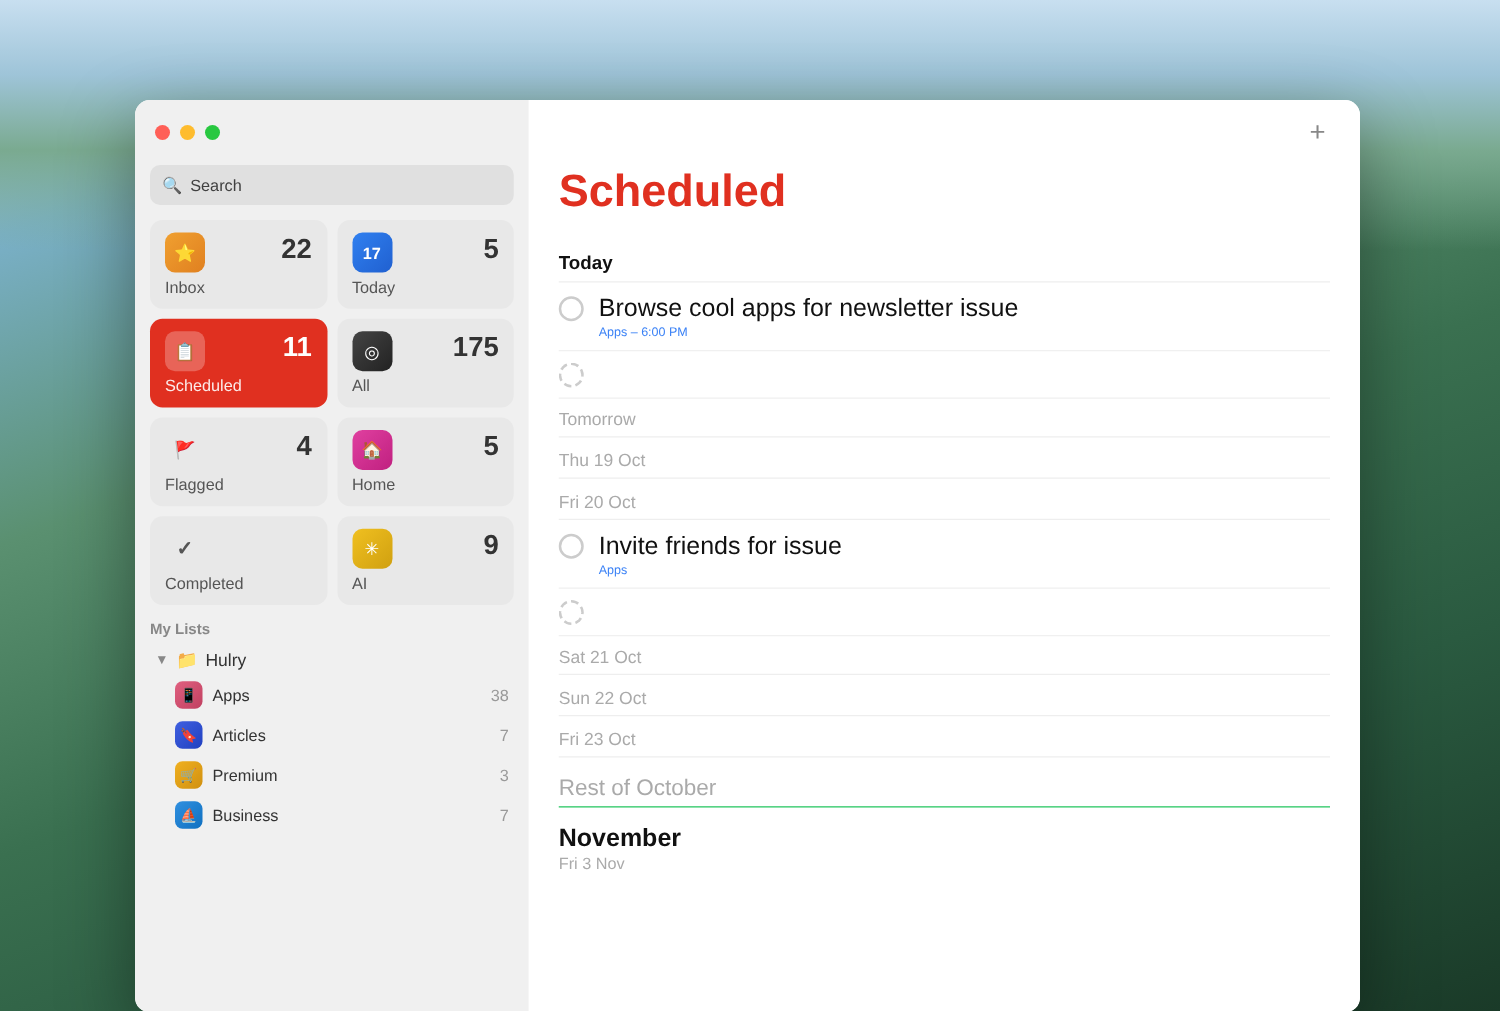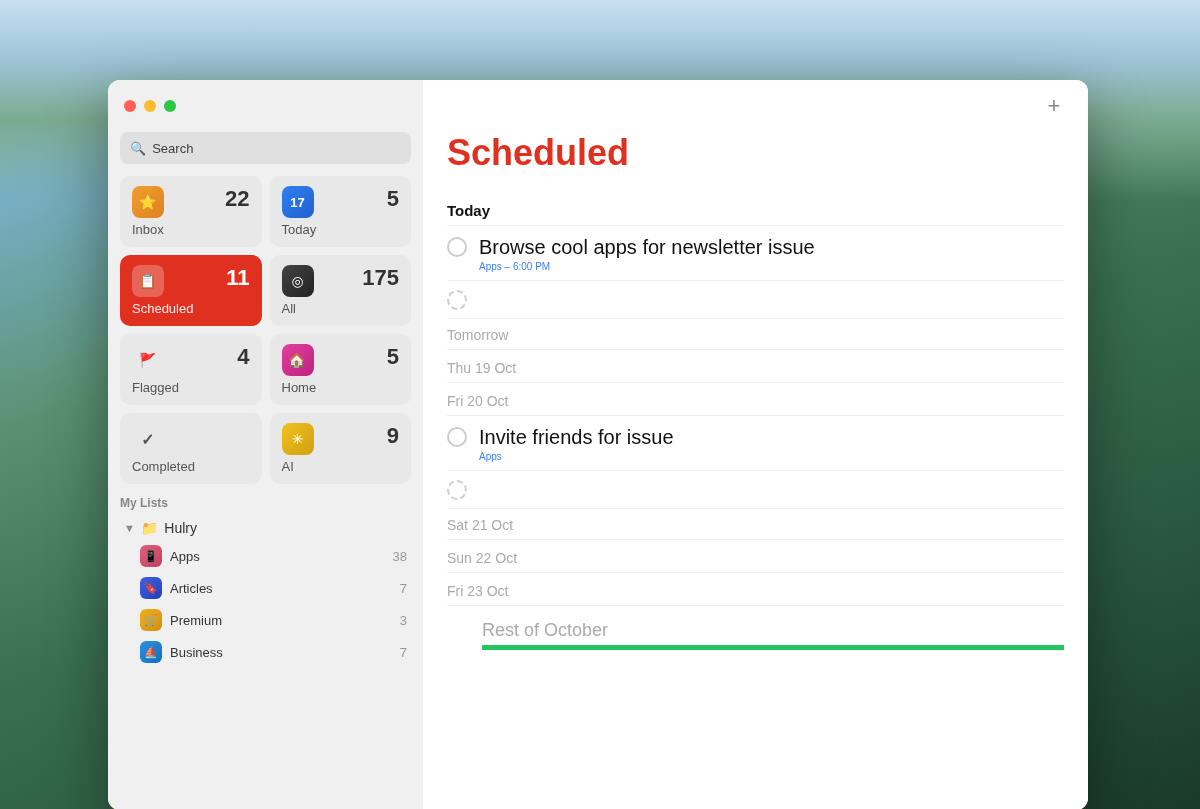--- a/index.html
+++ b/index.html
@@ -501,20 +501,24 @@
         <div class="task-checkbox-dashed"></div>
         <div class="task-info"></div>
       </div>
 
       <div class="section-header-light">Sat 21 Oct</div>
 
       <div class="section-header-light">Sun 22 Oct</div>
 
       <div class="section-header-light">Fri 23 Oct</div>
 
-      <div style="padding: 12px 0 4px 0; border-bottom: 5px solid #22c55e; margin-bottom: 2px; margin-left: 35px;">
+      <div style="padding: 12px 0 4px 0; border-bottom: 1px solid #22c55e; margin-bottom: 2px;">
         <span style="font-size:18px; font-weight:500; color:#aaa;">Rest of October</span>
       </div>
 
+      <div style="padding: 12px 0 2px 0;">
+        <div style="font-size:20px; font-weight:700; color:#111;">November</div>
+        <div style="font-size:13px; color:#aaa;">Fri 3 Nov</div>
+      </div>
 
     </div>
   </div>
 </div>
 
 </body></html>

